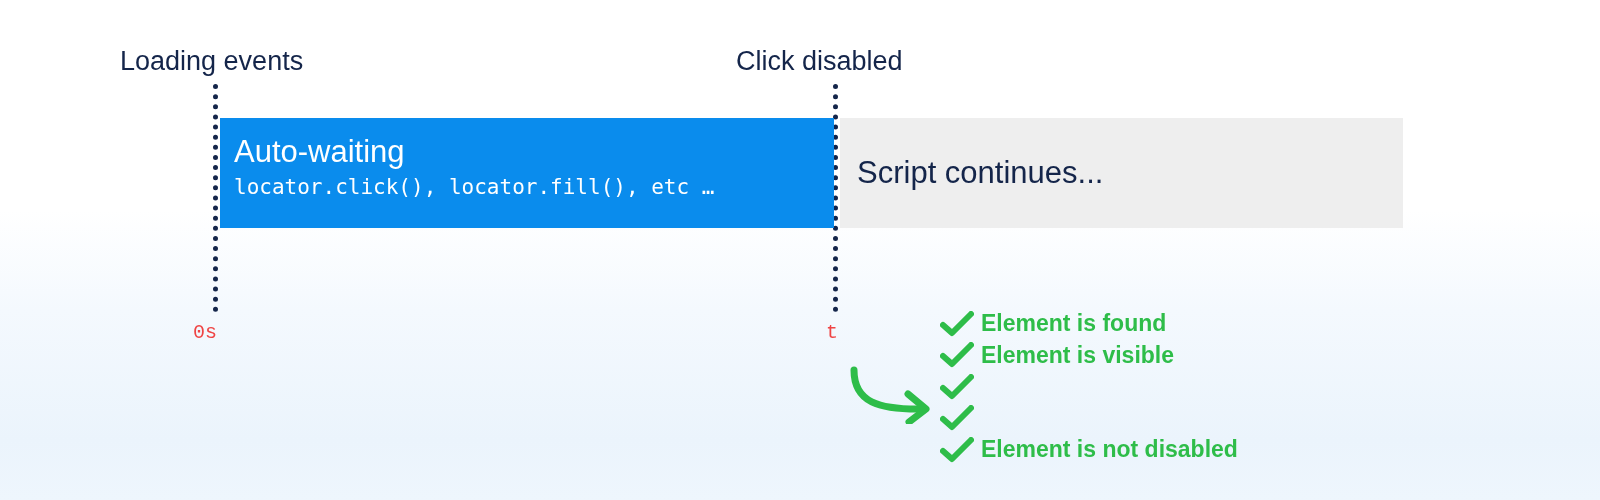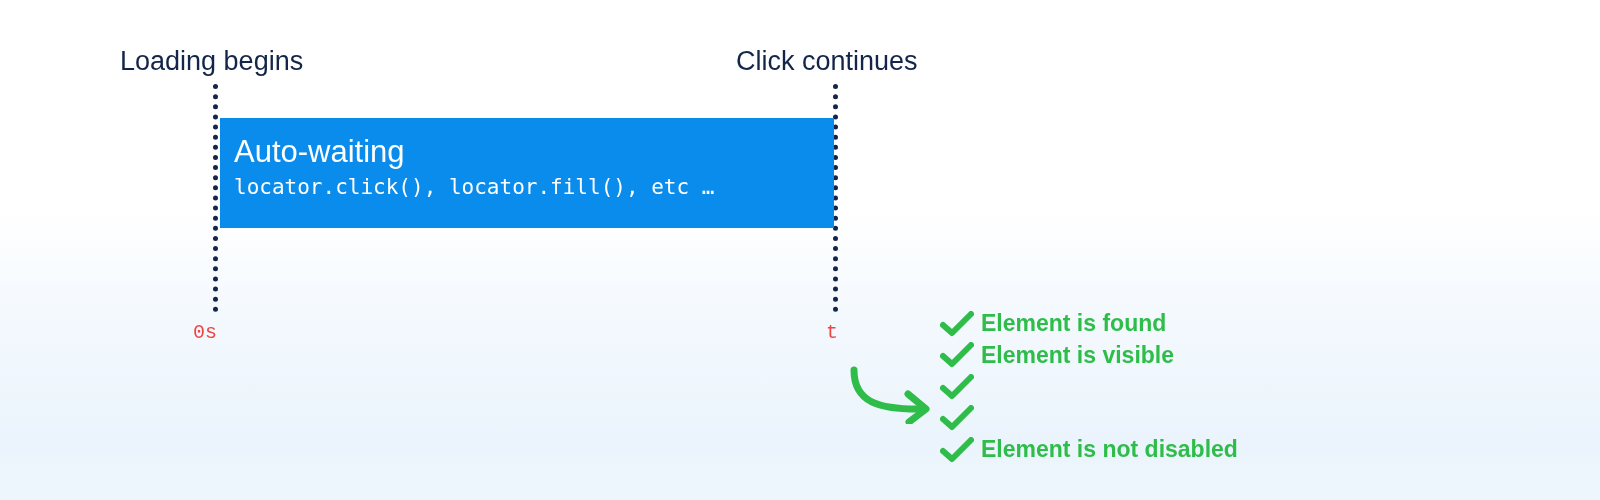--- a/index.html
+++ b/index.html
@@ -146,33 +146,36 @@
     top: 358px;
     width: 110px;
     height: 66px;
   }
 </style>
 </head>
 <body>
 
 <div class="stage">
 
-  <div class="top-label" id="label-loading">Loading begins</div>
-
-  <div class="top-label" id="label-click">Click continues</div>
+  <div class="top-label" id="label-loading">Loading events</div>
+
+  <div class="top-label" id="label-click">Click disabled</div>
 
   <div class="marker" id="marker-start"></div>
 
   <div class="marker" id="marker-click"></div>
 
   <div class="bar" id="bar-auto-waiting">
     <div class="bar-title">Auto-waiting</div>
     <div class="bar-sub">locator.click(), locator.fill(), etc …</div>
   </div>
 
+  <div class="bar" id="bar-script-continues">
+    <div class="bar-title-dark">Script continues...</div>
+  </div>
 
 
   <div class="axis-label" id="axis-zero">0s</div>
 
   <div class="axis-label" id="axis-t">t</div>
 
   <svg id="curved-arrow" viewBox="0 0 110 66">
     <path d="M24 12 C 24 44, 48 52, 94 51" fill="none" stroke="#2ebd49" stroke-width="7" stroke-linecap="round"></path>
     <path d="M78 36 L96 51 L79 64" fill="none" stroke="#2ebd49" stroke-width="7" stroke-linecap="round" stroke-linejoin="round"></path>
   </svg>

